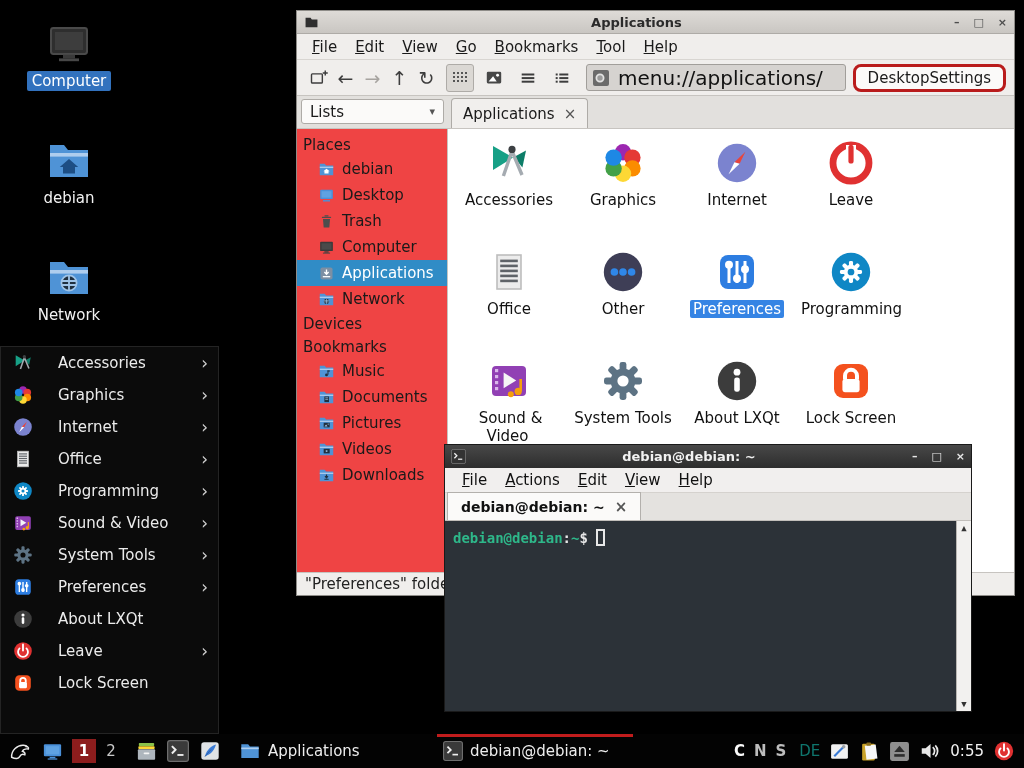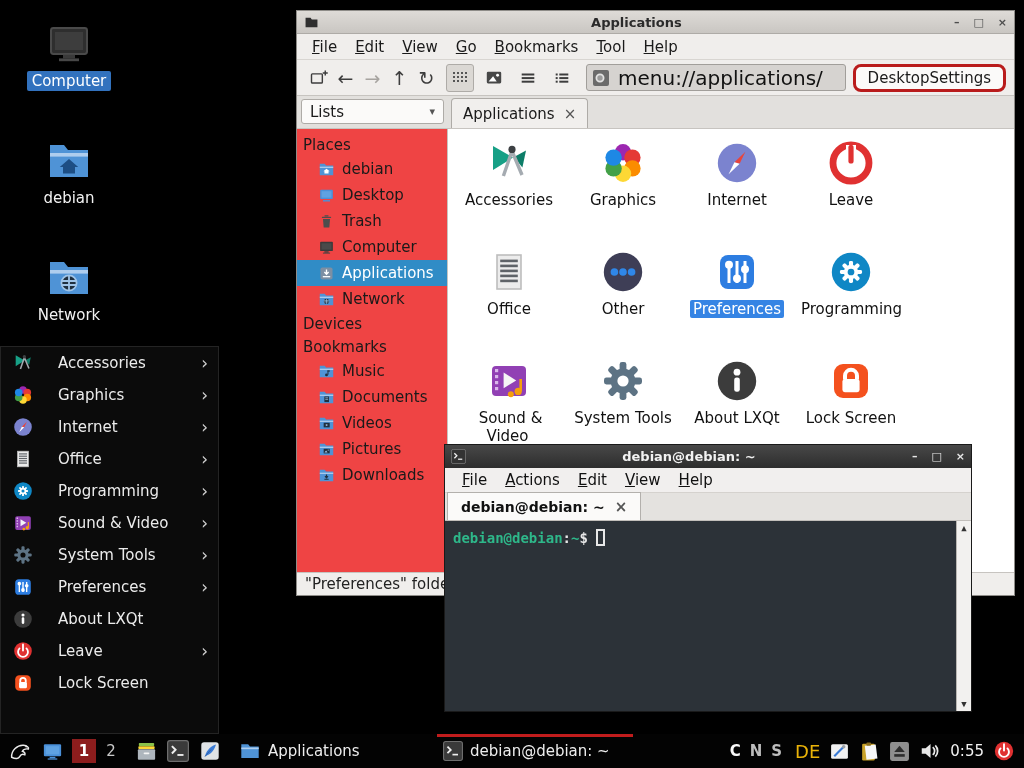--- a/index.html
+++ b/index.html
@@ -77,21 +77,21 @@
   .tb-icon { width:26px; height:26px; display:flex; align-items:center; justify-content:center; flex:none; }
   .ws { width:24px; height:24px; display:flex; align-items:center; justify-content:center; font-size:15px; flex:none; }
   .ws.active { background:#8c1d1d; color:#fff; font-weight:bold; }
   .ws.inactive { color:#c9c9c9; }
   .task { height:34px; display:flex; align-items:center; gap:7px; padding:0 6px; font-size:15px; color:#ededed; border-top:3px solid transparent; border-bottom:3px solid transparent; flex:none; white-space:nowrap; overflow:hidden; }
   .task.active { border-top-color:#c01c1c; }
   .tray { margin-left:auto; display:flex; align-items:center; gap:9px; padding-right:9px; }
   .kbd-ind { font-size:15px; font-weight:bold; }
   .kbd-ind.on { color:#fafafa; }
   .kbd-ind.off { color:#bdbdbd; }
-  .layout { font-size:18px; color:#eab308; }
+  .layout { font-size:15px; color:#0f766e; }
   .clock { font-size:15px; color:#f2f2f2;text-align:center; }
 </style>
 </head>
 <body>
 
 <div class="desk-icon" style="left:21px; top:20px;">
   <div class="dicon">
     <svg viewBox="0 0 24 24">
         <rect x="3" y="4" width="18" height="13" rx="1.2" fill="#2e2e2e" stroke="#4a4a4a"></rect>
         <rect x="5" y="6" width="14" height="9" fill="#3d3d3d"></rect>
@@ -502,36 +502,36 @@
             </svg>
           </span>
         <span>Documents</span>
       </div>
       <div class="sb-item">
         <span class="sbi">
             <svg viewBox="0 0 24 24">
               <path d="M2.5 4h7l2 2.5h10v13.5h-19z" fill="#4f93d6"></path>
               <rect x="2.5" y="8" width="19" height="1.8" fill="#aecdee"></rect>
               <rect x="8" y="11" width="8.5" height="6.5" fill="#20303f"></rect>
-              <polygon points="11,12.6 14.4,14.2 11,15.9" fill="#9fc4e8"></polygon>
-            </svg>
-          </span>
-        <span>Videos</span>
+              <polygon points="9,16.4 11.5,13.4 13.5,16.4" fill="#9fc4e8"></polygon>
+              <circle cx="14.4" cy="12.8" r="0.9" fill="#9fc4e8"></circle>
+            </svg>
+          </span>
+        <span>Pictures</span>
       </div>
       <div class="sb-item">
         <span class="sbi">
             <svg viewBox="0 0 24 24">
               <path d="M2.5 4h7l2 2.5h10v13.5h-19z" fill="#4f93d6"></path>
               <rect x="2.5" y="8" width="19" height="1.8" fill="#aecdee"></rect>
               <rect x="8" y="11" width="8.5" height="6.5" fill="#20303f"></rect>
-              <polygon points="9,16.4 11.5,13.4 13.5,16.4" fill="#9fc4e8"></polygon>
-              <circle cx="14.4" cy="12.8" r="0.9" fill="#9fc4e8"></circle>
-            </svg>
-          </span>
-        <span>Pictures</span>
+              <polygon points="11,12.6 14.4,14.2 11,15.9" fill="#9fc4e8"></polygon>
+            </svg>
+          </span>
+        <span>Videos</span>
       </div>
       <div class="sb-item">
         <span class="sbi">
             <svg viewBox="0 0 24 24">
               <path d="M2.5 4h7l2 2.5h10v13.5h-19z" fill="#4f93d6"></path>
               <rect x="2.5" y="8" width="19" height="1.8" fill="#aecdee"></rect>
               <path d="M12 10.5v4.5M9.8 13l2.2 2.4 2.2-2.4" stroke="#20303f" stroke-width="1.6" fill="none"></path>
               <rect x="9" y="16.6" width="6" height="1.4" fill="#20303f"></rect>
             </svg>
           </span>

